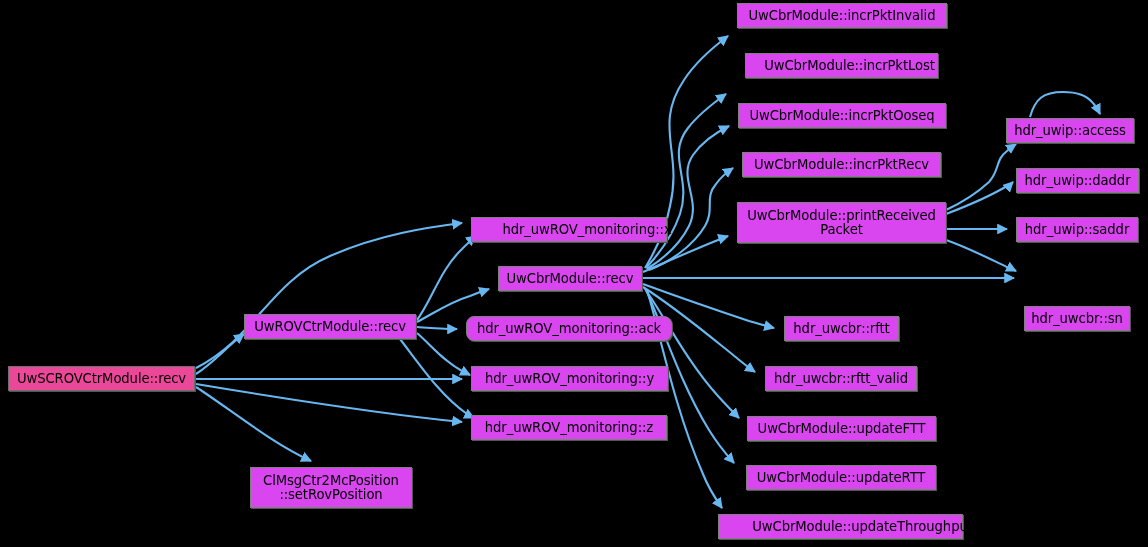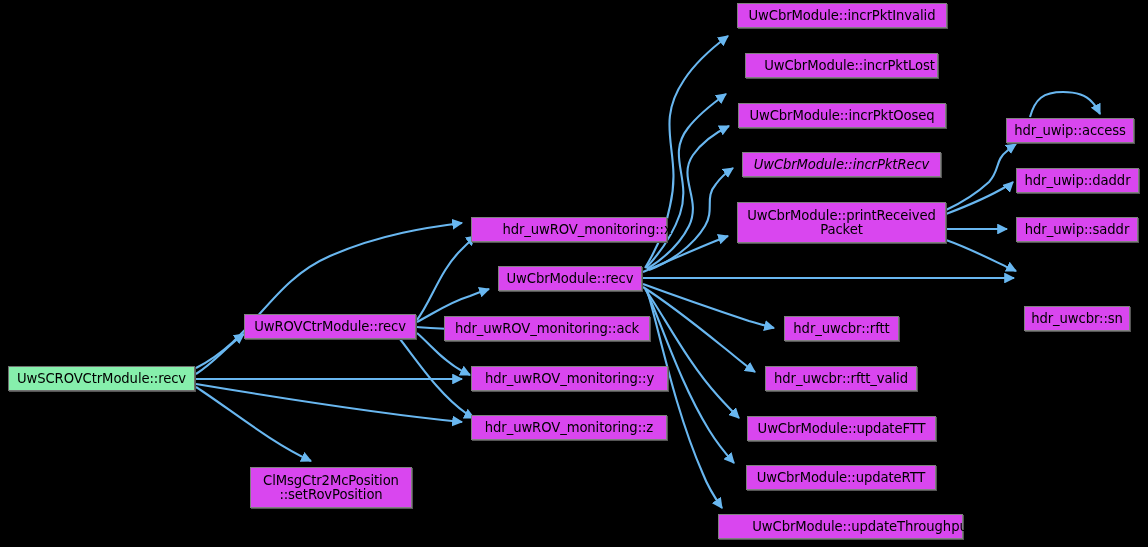--- a/index.html
+++ b/index.html
@@ -4,21 +4,21 @@
 <style>
   html,body{margin:0;padding:0;background:#000;}
   #canvas{position:relative;width:1148px;height:547px;background:#000;overflow:hidden;
           font-family:"DejaVu Sans","Liberation Sans",sans-serif;}
   svg#edges{position:absolute;left:0;top:0;width:1148px;height:547px;}
   .node{position:absolute;box-sizing:border-box;border:1px solid #808080;
         background:#d946ef;color:#000;display:flex;align-items:center;
         justify-content:center;text-align:center;line-height:1.05;
         font-size:13.2px;letter-spacing:-0.1px;white-space:pre-line;
         box-shadow:1px 1px 0 0 #555;}
-  .node.root{background:#86efac;border-color:#6f6f6f;}
+  .node.root{background:#ec4899;border-color:#6f6f6f;}
   .node span{display:block;padding:0 5px;}
 </style>
 </head>
 <body>
 
 <div id="canvas">
   <svg id="edges" viewBox="0 0 1148 547" xmlns="http://www.w3.org/2000/svg">
     <defs>
       <marker id="arrow" viewBox="0 0 10 10" refX="9" refY="5" markerWidth="5.2" markerHeight="5.2" orient="auto-start-reverse">
         <path d="M 0 0 L 10 5 L 0 10 z" fill="#69b7f0"></path>
@@ -52,28 +52,28 @@
         <path d="M 946,240 C 969,248 992,260 1009,268 C 1012,269 1014,270 1016,271" fill="none" stroke="#69b7f0" stroke-width="2.1" marker-end="url(#arrow)"></path>
         <path d="M 1030,117 C 1035,99 1043,92 1063,92 C 1077,92 1086,95 1092,102 C 1096,106 1098,110 1100,114" fill="none" stroke="#69b7f0" stroke-width="2.1" marker-end="url(#arrow)"></path>
       </g>
   </svg>
   <div id="node-layer">
       <div class="node root" style="left: 8px; top: 366px; width: 187px; height: 25px;"><span>UwSCROVCtrModule::recv</span></div>
       <div class="node" style="left: 244px; top: 314px; width: 172px; height: 25px;"><span>UwROVCtrModule::recv</span></div>
       <div class="node" style="left: 250px; top: 467px; width: 162px; height: 41px;"><span>ClMsgCtr2McPosition
 ::setRovPosition</span></div>
       <div class="node" style="left: 471px; top: 217px; width: 196px; height: 25px; padding-left: 36px;"><span>hdr_uwROV_monitoring::x</span></div>
-      <div class="node" style="left: 444px; top: 316px; width: 206px; height: 25px;"><span>hdr_uwROV_monitoring::ack</span></div>
+      <div class="node" style="left: 466px; top: 316px; width: 206px; height: 25px; border-radius: 8px;"><span>hdr_uwROV_monitoring::ack</span></div>
       <div class="node" style="left: 471px; top: 366px; width: 197px; height: 25px;"><span>hdr_uwROV_monitoring::y</span></div>
       <div class="node" style="left: 471px; top: 415px; width: 196px; height: 25px;"><span>hdr_uwROV_monitoring::z</span></div>
       <div class="node" style="left: 498px; top: 266px; width: 144px; height: 25px;"><span>UwCbrModule::recv</span></div>
       <div class="node" style="left: 737px; top: 3px; width: 210px; height: 25px;"><span>UwCbrModule::incrPktInvalid</span></div>
       <div class="node" style="left: 745px; top: 53px; width: 193px; height: 25px; padding-left: 16px;"><span>UwCbrModule::incrPktLost</span></div>
       <div class="node" style="left: 738px; top: 103px; width: 208px; height: 25px;"><span>UwCbrModule::incrPktOoseq</span></div>
-      <div class="node" style="left: 742px; top: 152px; width: 199px; height: 25px; font-style: italic;"><span>UwCbrModule::incrPktRecv</span></div>
+      <div class="node" style="left: 742px; top: 152px; width: 199px; height: 25px;"><span>UwCbrModule::incrPktRecv</span></div>
       <div class="node" style="left: 737px; top: 202px; width: 209px; height: 41px;"><span>UwCbrModule::printReceived
 Packet</span></div>
       <div class="node" style="left: 784px; top: 316px; width: 115px; height: 25px;"><span>hdr_uwcbr::rftt</span></div>
       <div class="node" style="left: 765px; top: 366px; width: 152px; height: 25px;"><span>hdr_uwcbr::rftt_valid</span></div>
       <div class="node" style="left: 747px; top: 416px; width: 189px; height: 25px;"><span>UwCbrModule::updateFTT</span></div>
       <div class="node" style="left: 746px; top: 465px; width: 190px; height: 25px;"><span>UwCbrModule::updateRTT</span></div>
       <div class="node" style="left: 718px; top: 514px; width: 245px; height: 25px; padding-left: 44px;"><span>UwCbrModule::updateThroughput</span></div>
       <div class="node" style="left: 1006px; top: 118px; width: 128px; height: 25px;"><span>hdr_uwip::access</span></div>
       <div class="node" style="left: 1016px; top: 168px; width: 123px; height: 25px;"><span>hdr_uwip::daddr</span></div>
       <div class="node" style="left: 1016px; top: 217px; width: 122px; height: 25px;"><span>hdr_uwip::saddr</span></div>

